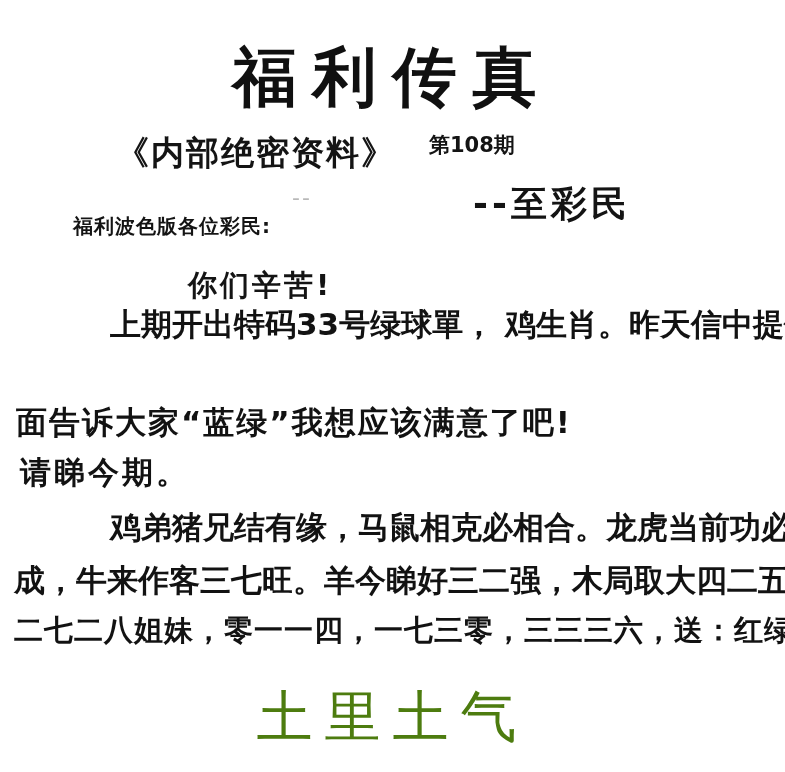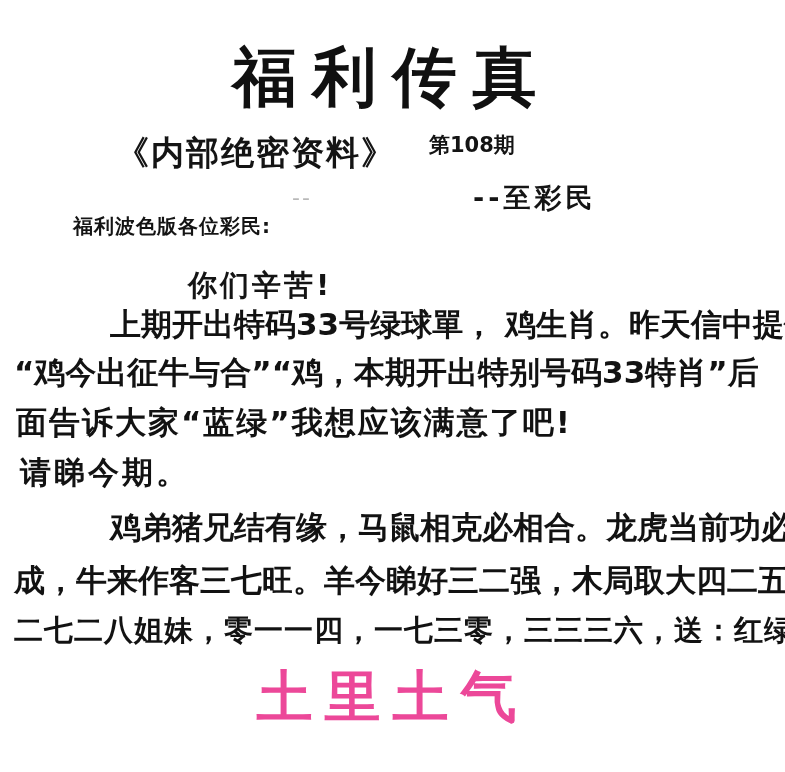--- a/index.html
+++ b/index.html
@@ -45,21 +45,21 @@
   .faint-dash {
     top: 185px;
     left: 292px;
     font-size: 22px;
     color: #b8b8b8;
     letter-spacing: 2px;
   }
   .byline {
     top: 180px;
     left: 473px;
-    font-size: 27px;
+    font-size: 36px;
     font-weight: bold;
     letter-spacing: 4px;
   }
   .salutation {
     top: 213px;
     left: 73px;
     font-size: 20px;
     font-weight: 600;
     letter-spacing: 1px;
   }
@@ -76,28 +76,28 @@
     color: #121212;
   }
   .line-1 { top: 304px; left: 110px; letter-spacing: 0px; }
   .line-2 { top: 352px; left: 14px;  letter-spacing: 0px; }
   .line-3 { top: 402px; left: 16px;  letter-spacing: 2px; text-align: right; }
   .line-4 { top: 452px; left: 20px;  letter-spacing: 3px; }
   .line-5 { top: 507px; left: 110px; letter-spacing: 0px; }
   .line-6 { top: 560px; left: 14px;  letter-spacing: 0px; }
   .line-7 { top: 611px; left: 14px;  font-size: 29px; letter-spacing: 1px; }
   .footer-title {
-    top: 660px;
+    top: 680px;
     left: 0;
     width: 785px;
     text-align: center;
     font-size: 56px;
-    font-weight: bold;
+    font-weight: normal;
     letter-spacing: 12px;
-    color: #ec4899;
+    color: #4d7c0f;
     margin: 0;
   }
 </style>
 </head>
 <body>
 
 <div class="page">
 
   <h1 class="abs doc-title">福利传真</h1>
 
@@ -108,21 +108,20 @@
   <div class="abs faint-dash">--</div>
 
   <div class="abs byline">--至彩民</div>
 
   <div class="abs salutation">福利波色版各位彩民:</div>
 
   <div class="abs greeting">你们辛苦!</div>
 
   <div class="abs body-line line-1">上期开出特码33号绿球單， 鸡生肖。昨天信中提供</div>
 
-  <div class="abs body-line line-2">“鸡今出征牛与合”“鸡，本期开出特别号码33特肖”后</div>
 
   <div class="abs body-line line-3">面告诉大家“蓝绿”我想应该满意了吧!</div>
 
   <div class="abs body-line line-4">请睇今期。</div>
 
   <div class="abs body-line line-5">鸡弟猪兄结有缘，马鼠相克必相合。龙虎当前功必</div>
 
   <div class="abs body-line line-6">成，牛来作客三七旺。羊今睇好三二强，木局取大四二五。</div>
 
   <div class="abs body-line line-7">二七二八姐妹，零一一四，一七三零，三三三六，送：红绿</div>

